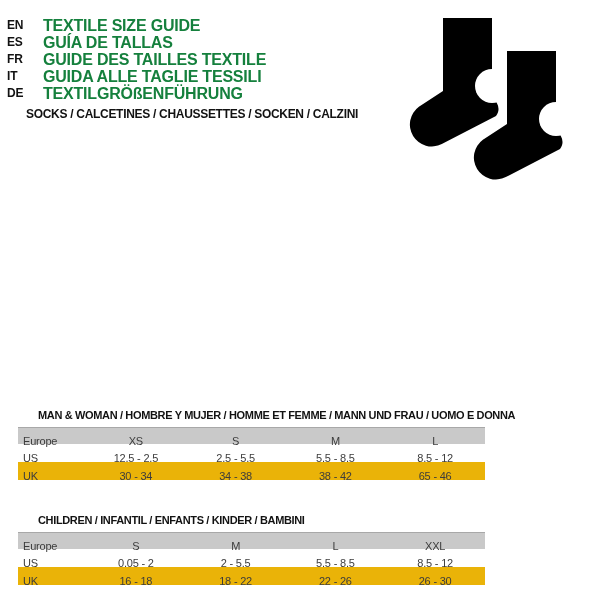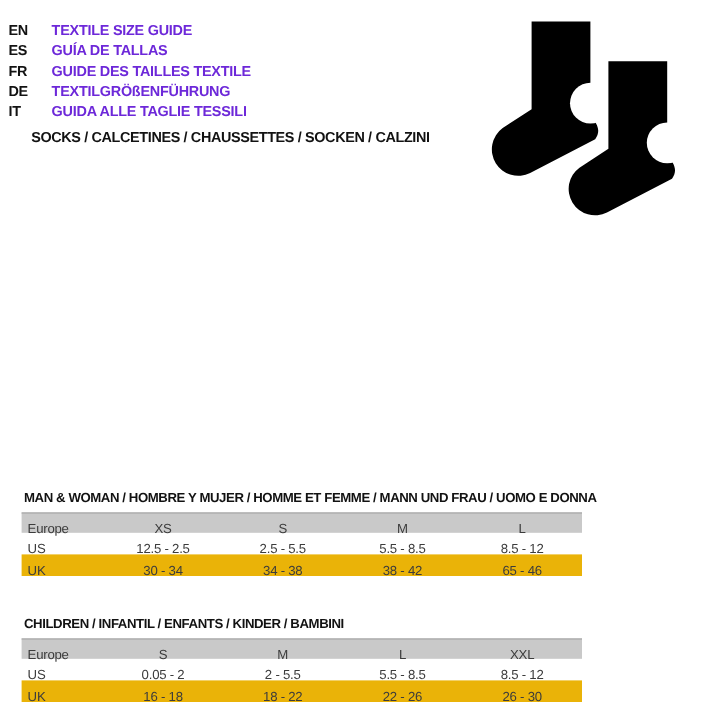--- a/index.html
+++ b/index.html
@@ -9,41 +9,41 @@
   .canvas { position: absolute; inset: 0; width: 600px; height: 600px; background: #fff; }
 
   
   .lang-block { position: absolute; left: 7px; top: 17px; }
   .lang-row { display: flex; height: 17px; line-height: 17px; }
   .lang-code {
     width: 36px; font-size: 12px; font-weight: bold; color: #121212;
     letter-spacing: -0.2px;
   }
   .lang-label {
-    font-size: 12px; font-weight: bold; color: #6d28d9; letter-spacing: -0.2px;
+    font-size: 16px; font-weight: bold; color: #15803d; letter-spacing: -0.2px;
     white-space: nowrap;
   }
 
   
   .category-line {
     position: absolute; left: 26px; top: 107px;
     font-size: 12px; font-weight: bold; color: #121212; letter-spacing: -0.3px;
     white-space: nowrap;
   }
 
   
   .icon-wrap { position: absolute; left: 405px; top: 15px; width: 158px; height: 168px; }
 
   
   .size-table { position: absolute; left: 18px; width: 467px; }
   .size-table.t1 { top: 409px; }
   .size-table.t2 { top: 514px; }
   .table-title {
     font-size: 11px; font-weight: bold; color: #121212; letter-spacing: -0.35px;
-    white-space: nowrap; margin-left: 2px; margin-bottom: 6px;
+    white-space: nowrap; margin-left: 20px; margin-bottom: 6px;
   }
   .tbl { width: 467px; }
   .tr { display: flex; height: 18px; align-items: center; }
   .tr.head { height: 17px; background: #c9c9c9; border-top: 1px solid #a8a8a8; }
   .tr.alt { background: #eab308; }
   .td {
     flex: 1; text-align: center; font-size: 11px; color: #3c3c3c;
     letter-spacing: -0.2px; white-space: nowrap; margin-top: 10px;
   }
   .td.first { flex: 0 0 68px; text-align: left; padding-left: 5px; }
@@ -60,26 +60,26 @@
     </div>
     <div class="lang-row">
       <span class="lang-code">ES</span>
       <span class="lang-label">GUÍA DE TALLAS</span>
     </div>
     <div class="lang-row">
       <span class="lang-code">FR</span>
       <span class="lang-label">GUIDE DES TAILLES TEXTILE</span>
     </div>
     <div class="lang-row">
+      <span class="lang-code">IT</span>
+      <span class="lang-label">GUIDA ALLE TAGLIE TESSILI</span>
+    </div>
+    <div class="lang-row">
       <span class="lang-code">DE</span>
       <span class="lang-label">TEXTILGRÖßENFÜHRUNG</span>
-    </div>
-    <div class="lang-row">
-      <span class="lang-code">IT</span>
-      <span class="lang-label">GUIDA ALLE TAGLIE TESSILI</span>
     </div>
   </div>
 
   <div class="category-line">SOCKS / CALCETINES / CHAUSSETTES / SOCKEN / CALZINI</div>
 
   <div class="icon-wrap">
     <svg width="158" height="168" viewBox="0 0 158 168" xmlns="http://www.w3.org/2000/svg">
 
       <g>
         <path d="M38,3 L87,3 L87,82 C93,88 96,94 91,101 L36.8,129.1 A22,22 0 0 1 13.9,91.7 L38,76 Z" fill="#000000"></path>

